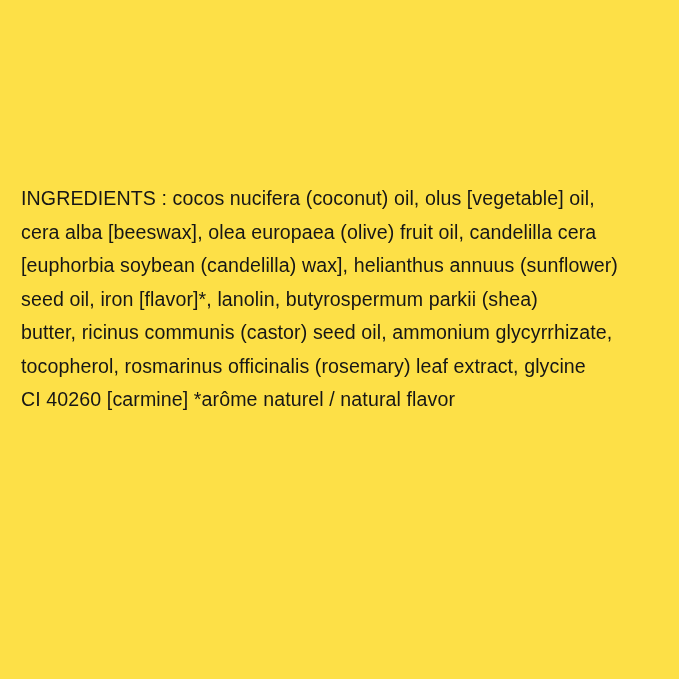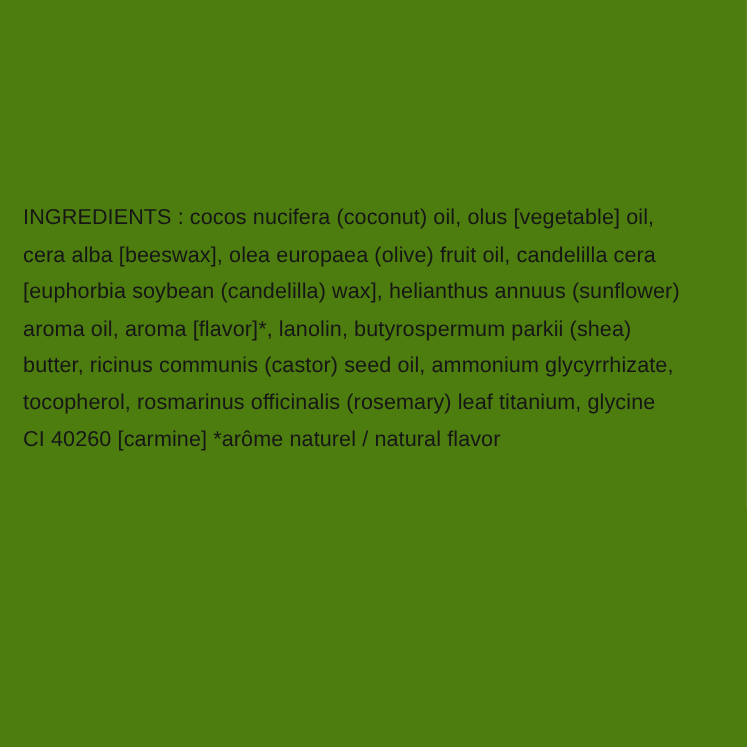--- a/index.html
+++ b/index.html
@@ -10,21 +10,21 @@
     width: 679px;
     height: 679px;
     background: #ffffff;
     font-family: "Liberation Sans", sans-serif;
     overflow: hidden;
   }
   .page {
     position: relative;
     width: 679px;
     height: 679px;
-    background: #4d7c0f;
+    background: #fde047;
     box-sizing: border-box;
     padding-left: 16px;
   }
   .ingredients-block {
     position: absolute;
     left: 21px;
     top: 182px;
     width: 646px;
   }
   .ingredients-line {
@@ -36,18 +36,18 @@
   }
 </style>
 </head>
 <body>
 
 <div class="page">
   <div class="ingredients-block">
     <div class="ingredients-line">INGREDIENTS : cocos nucifera (coconut) oil, olus [vegetable] oil,</div>
     <div class="ingredients-line">cera alba [beeswax], olea europaea (olive) fruit oil, candelilla cera</div>
     <div class="ingredients-line">[euphorbia soybean (candelilla) wax], helianthus annuus (sunflower)</div>
-    <div class="ingredients-line">aroma oil, aroma [flavor]*, lanolin, butyrospermum parkii (shea)</div>
+    <div class="ingredients-line">seed oil, iron [flavor]*, lanolin, butyrospermum parkii (shea)</div>
     <div class="ingredients-line">butter, ricinus communis (castor) seed oil, ammonium glycyrrhizate,</div>
-    <div class="ingredients-line">tocopherol, rosmarinus officinalis (rosemary) leaf titanium, glycine</div>
+    <div class="ingredients-line">tocopherol, rosmarinus officinalis (rosemary) leaf extract, glycine</div>
     <div class="ingredients-line">CI 40260 [carmine] *arôme naturel / natural flavor</div>
   </div>
 </div>
 
 </body></html>

